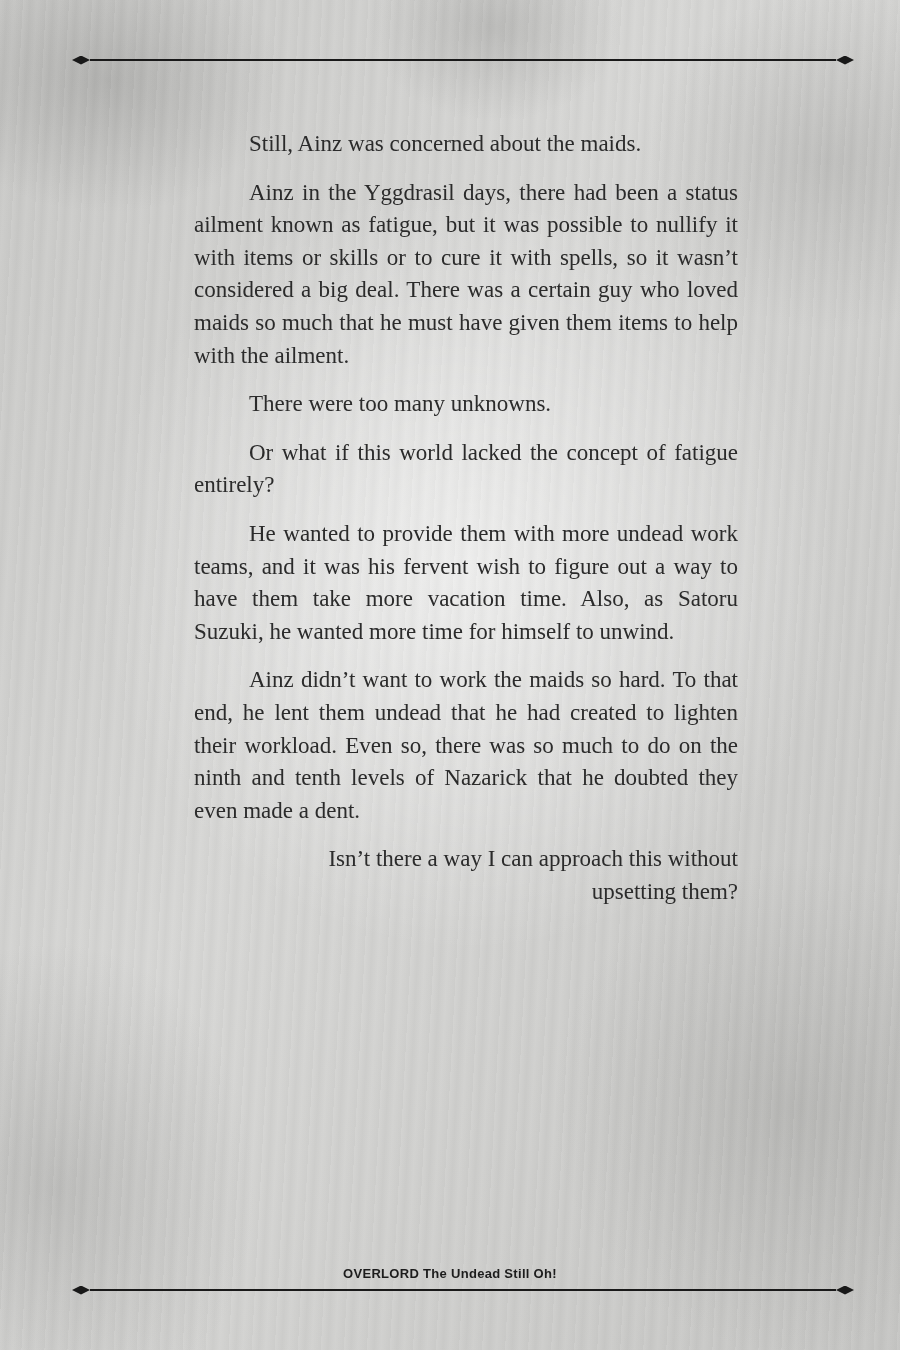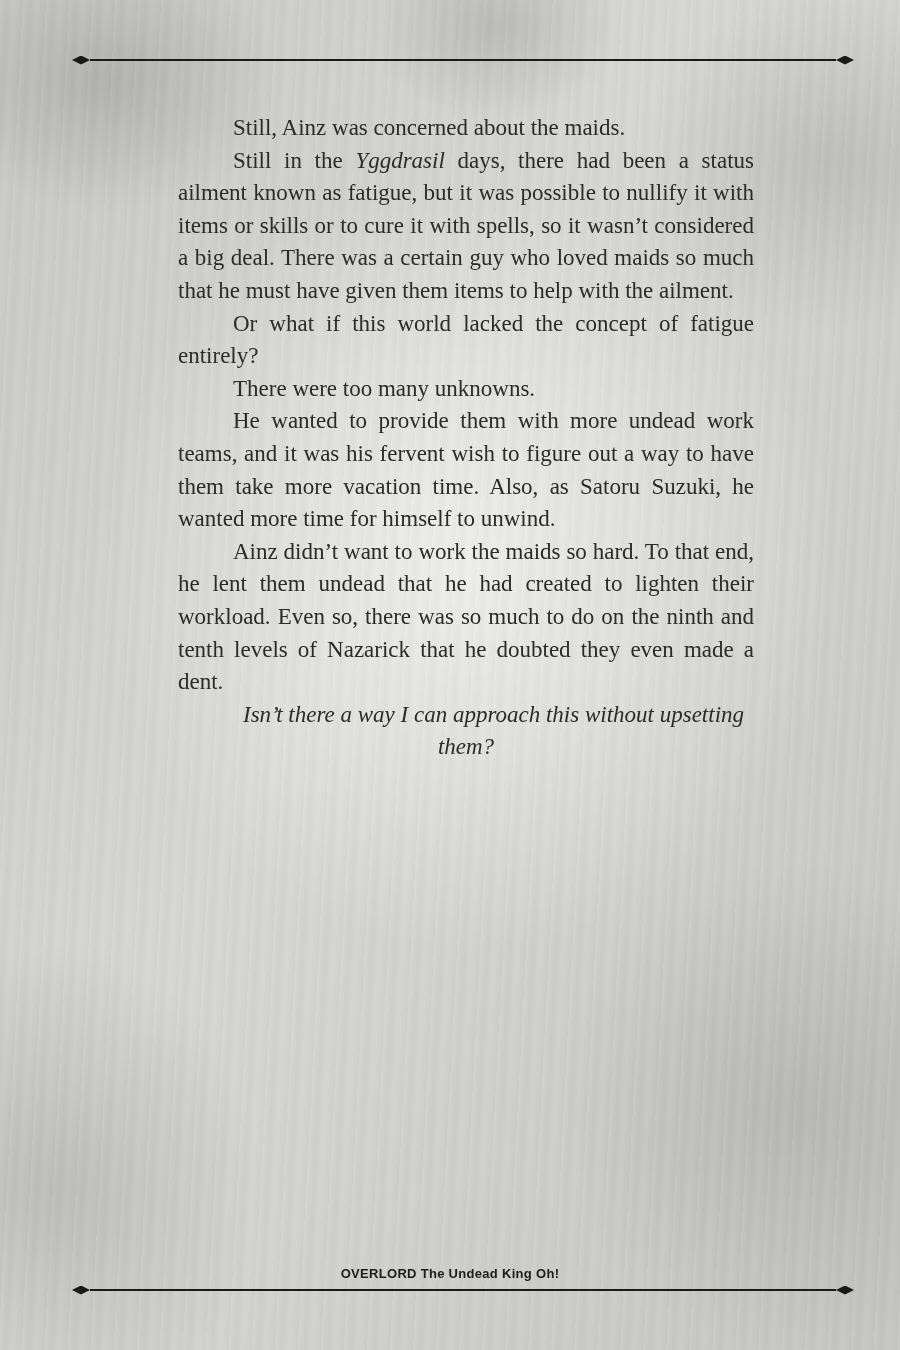--- a/index.html
+++ b/index.html
@@ -65,28 +65,27 @@
     position: absolute;
     top: 112px;
     left: 178px;
     width: 576px;
     color: #2b2b2b;
     font-size: 23px;
     line-height: 32.6px;
     text-align: justify;
   }
   .text-block p {
-    margin: 0;
+    margin: 16px;
     text-indent: 55px;
   }
   .text-block p:last-child {
-    text-align: center;
+    text-align: right;
   }
   .em {
-    font-style: italic;
   }
 
   .footer-title {
     position: absolute;
     top: 1266px;
     left: 0;
     width: 100%;
     text-align: center;
     font-family: "Liberation Sans", sans-serif;
     font-weight: bold;
@@ -101,29 +100,29 @@
 <div class="page">
 
   <div class="rule rule-top">
     <span class="diamond"></span>
     <span class="line"></span>
     <span class="diamond"></span>
   </div>
 
   <div class="text-block">
       <p><span>Still, Ainz was concerned about the maids.</span></p>
-      <p><span>Still in the </span><span class="em">Yggdrasil</span><span> days, there had been a status ailment known as fatigue, but it was possible to nullify it with items or skills or to cure it with spells, so it wasn’t considered a big deal. There was a certain guy who loved maids so much that he must have given them items to help with the ailment.</span></p>
+      <p><span>Ainz in the </span><span class="em">Yggdrasil</span><span> days, there had been a status ailment known as fatigue, but it was possible to nullify it with items or skills or to cure it with spells, so it wasn’t considered a big deal. There was a certain guy who loved maids so much that he must have given them items to help with the ailment.</span></p>
+      <p><span>There were too many unknowns.</span></p>
       <p><span>Or what if this world lacked the concept of fatigue entirely?</span></p>
-      <p><span>There were too many unknowns.</span></p>
       <p><span>He wanted to provide them with more undead work teams, and it was his fervent wish to figure out a way to have them take more vacation time. Also, as Satoru Suzuki, he wanted more time for himself to unwind.</span></p>
       <p><span>Ainz didn’t want to work the maids so hard. To that end, he lent them undead that he had created to lighten their workload. Even so, there was so much to do on the ninth and tenth levels of Nazarick that he doubted they even made a dent.</span></p>
       <p class="em"><span>Isn’t there a way I can approach this without upsetting them?</span></p>
     </div>
 
-  <div class="footer-title">OVERLORD The Undead King Oh!</div>
+  <div class="footer-title">OVERLORD The Undead Still Oh!</div>
 
   <div class="rule rule-bottom">
     <span class="diamond"></span>
     <span class="line"></span>
     <span class="diamond"></span>
   </div>
 
 </div>
 
 </body></html>

